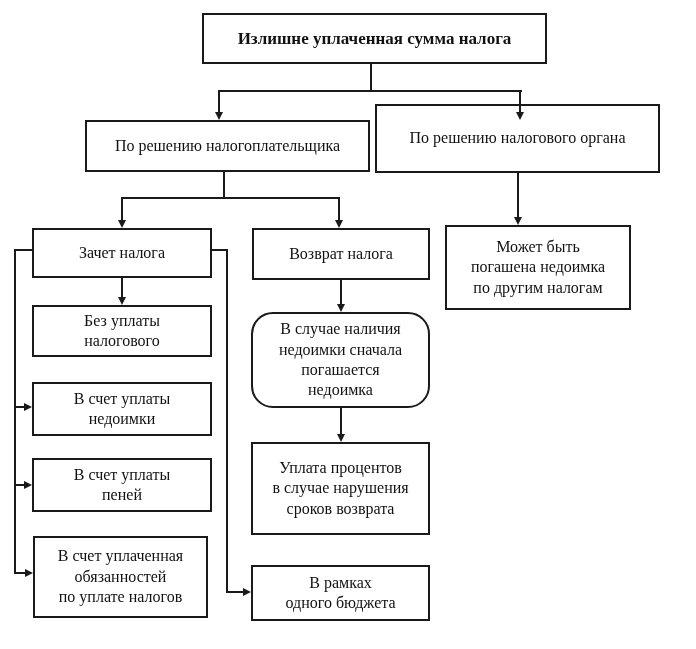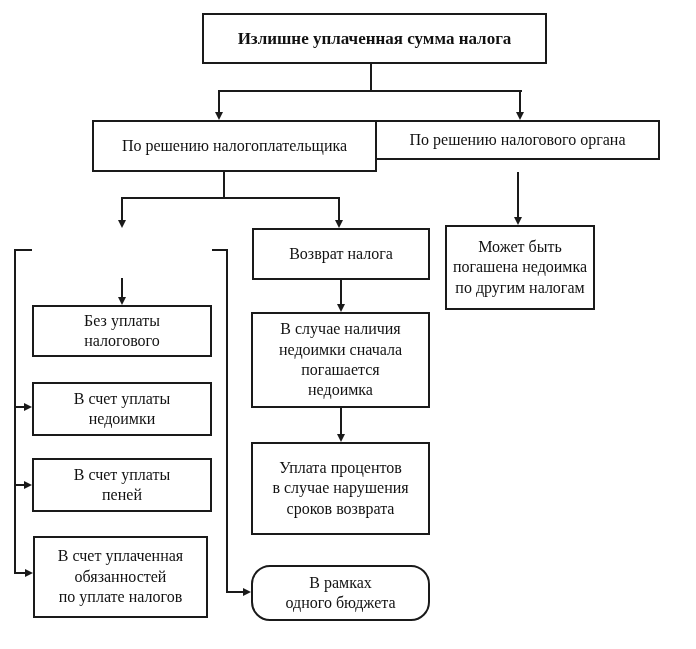--- a/index.html
+++ b/index.html
@@ -30,32 +30,32 @@
     border-left:4px solid transparent;
     border-right:4px solid transparent;
     border-top:8px solid #1a1a1a;}
   .ah-r{position:absolute;width:0;height:0;
     border-top:4px solid transparent;
     border-bottom:4px solid transparent;
     border-left:8px solid #1a1a1a;}
 
   
   #n-title{left:202px;top:13px;width:345px;height:51px;font-weight:bold;font-size:17px;}
-  #n-taxpayer{left:92px;top:120px;width:285px;height:52px;}
-  #n-authority{left:375px;top:120px;width:285px;height:40px;}
+  #n-taxpayer{left:85px;top:120px;width:285px;height:52px;}
+  #n-authority{left:375px;top:104px;width:285px;height:69px;}
   #n-offset{left:32px;top:228px;width:180px;height:50px;}
   #n-refund{left:252px;top:228px;width:178px;height:52px;}
-  #n-may{left:445px;top:225px;width:150px;height:85px;text-align:center;}
+  #n-may{left:445px;top:225px;width:186px;height:85px;text-align:center;}
   #n-nointerest{left:32px;top:305px;width:180px;height:52px;}
   #n-arrears{left:32px;top:382px;width:180px;height:54px;}
   #n-penalties{left:32px;top:458px;width:180px;height:54px;}
   #n-obligations{left:33px;top:536px;width:175px;height:82px;}
-  #n-first{left:251px;top:312px;width:179px;height:96px;}
+  #n-first{left:251px;top:312px;width:179px;height:96px;border-radius:22px;}
   #n-interest{left:251px;top:442px;width:179px;height:93px;text-align:center;}
-  #n-budget{left:251px;top:565px;width:179px;height:56px;border-radius:19px;}
+  #n-budget{left:251px;top:565px;width:179px;height:56px;}
 
   
   #l1{left:370px;top:64px;width:2px;height:27px;}
   #l2{left:218px;top:90px;width:304px;height:2px;}
   #l3{left:218px;top:90px;width:2px;height:23px;}
   #a1{left:215px;top:112px;}
   #l4{left:519px;top:90px;width:2px;height:23px;}
   #a2{left:516px;top:112px;}
   #l5{left:223px;top:172px;width:2px;height:27px;}
   #l6{left:121px;top:197px;width:219px;height:2px;}
@@ -87,20 +87,21 @@
   #a12{left:243px;top:588px;}
 </style>
 </head>
 <body>
 
 <div id="canvas">
 
   <div class="node" id="n-title">Излишне уплаченная сумма налога</div>
   <div class="node" id="n-taxpayer">По решению налогоплательщика</div>
   <div class="node" id="n-authority">По решению налогового органа</div>
+  <div class="node" id="n-offset">Зачет налога</div>
   <div class="node" id="n-refund">Возврат налога</div>
   <div class="node" id="n-may">Может быть
 погашена недоимка
 по другим налогам</div>
   <div class="node" id="n-nointerest">Без уплаты
 налогового</div>
   <div class="node" id="n-arrears">В счет уплаты
 недоимки</div>
   <div class="node" id="n-penalties">В счет уплаты
 пеней</div>

